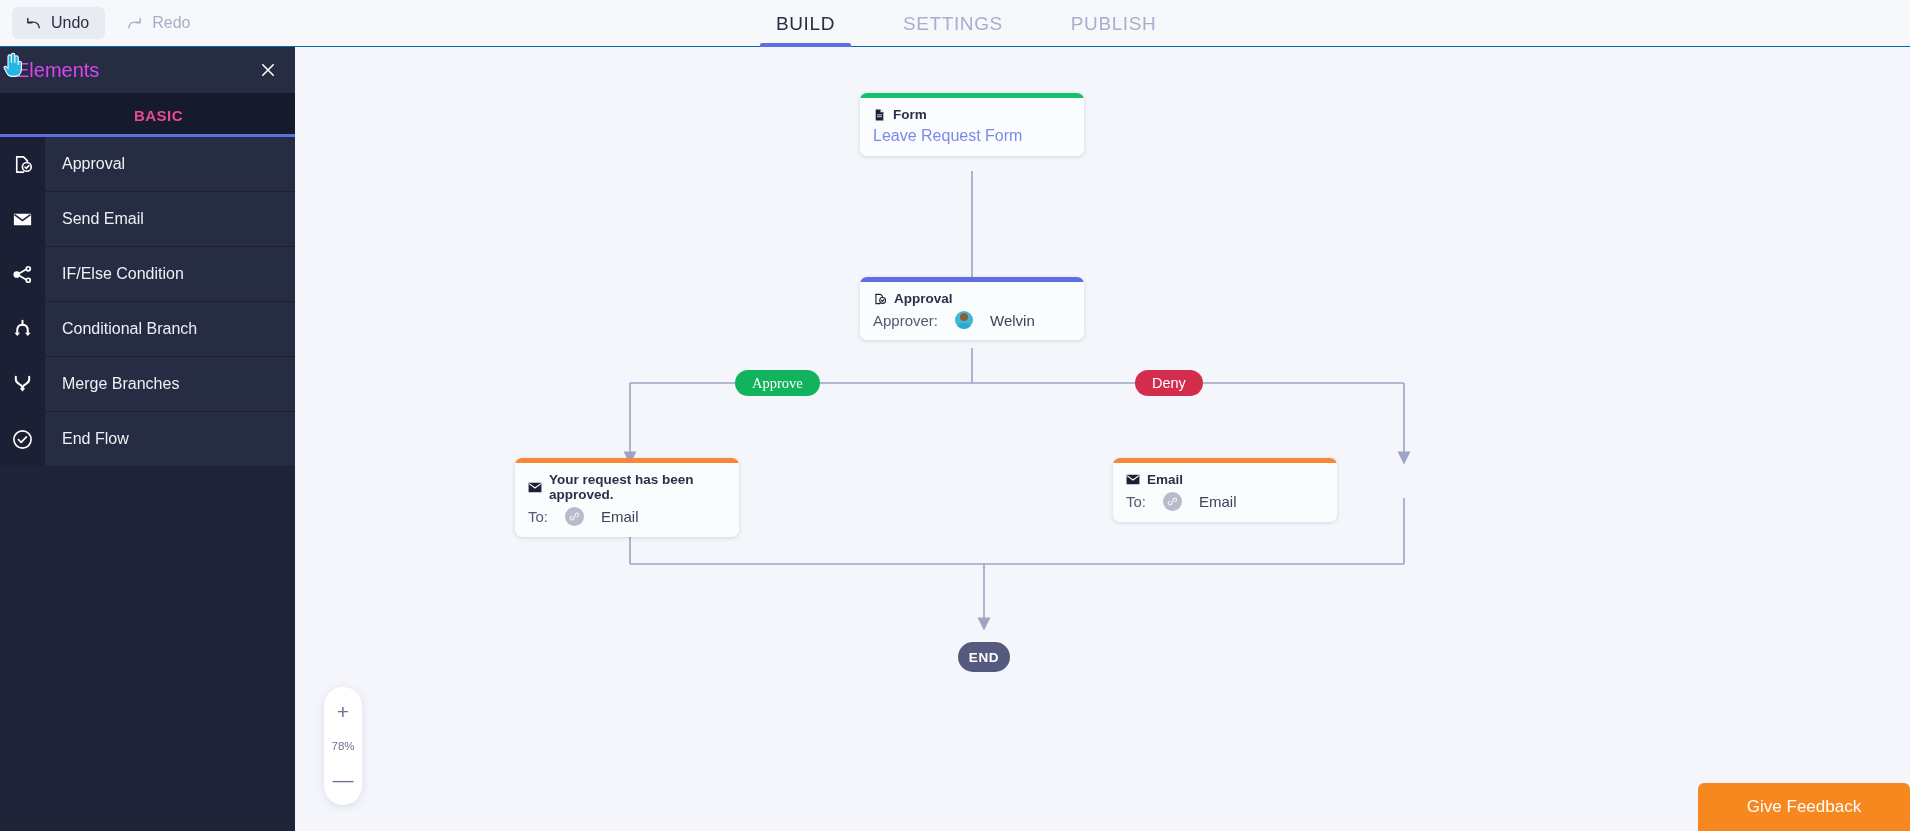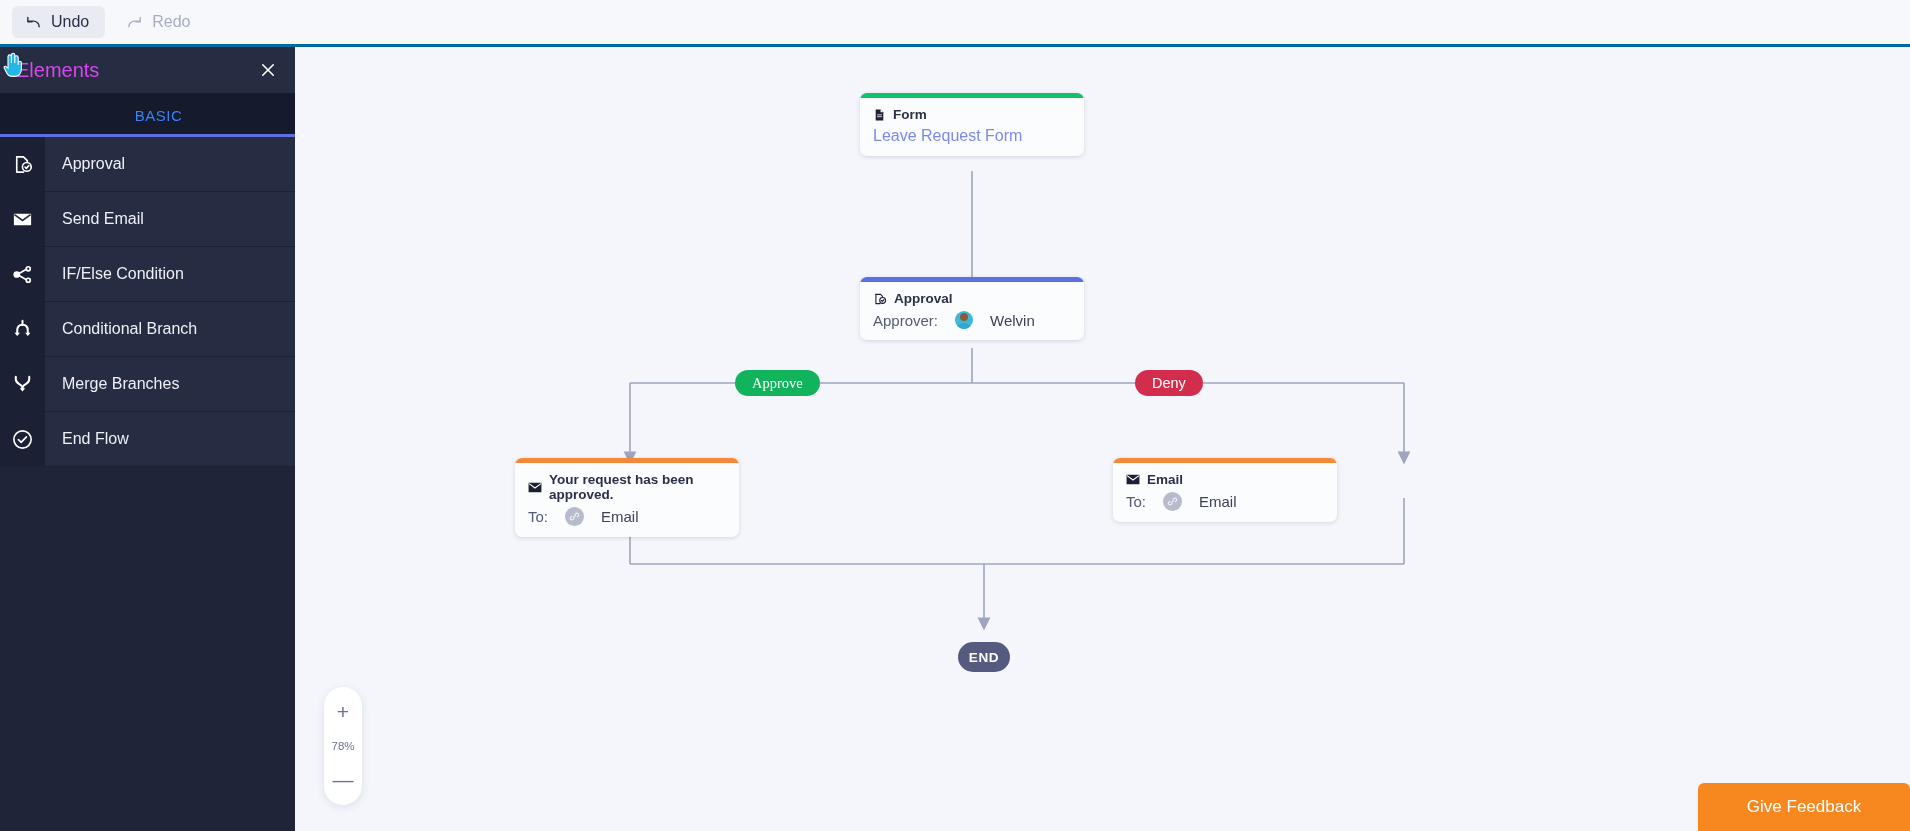--- a/index.html
+++ b/index.html
@@ -8,21 +8,21 @@
     overflow: hidden;
     font-family: "Liberation Sans", sans-serif;
     background: #f4f6fb;
   }
 
   
   .topbar {
     position: absolute; top: 0; left: 0;
     width: 1910px; height: 47px;
     background: #f7f8fc;
-    border-bottom: 3px solid #0369a1;
+    border-bottom: 1px solid #0369a1;
     display: flex; align-items: center;
   }
   .history-group { display: flex; align-items: center; margin-left: 12px; gap: 8px; }
   .hist-btn {
     display: flex; align-items: center; gap: 9px;
     padding: 7px 16px 7px 13px;
     border-radius: 6px;
     font-size: 16px;
     color: #2b2e46;
     cursor: pointer;
@@ -66,21 +66,21 @@
   .panel-title { color: #d946ef; font-size: 20px; }
   .panel-close { color: #ffffff; cursor: pointer; line-height: 0; }
 
   .panel-tabrow {
     height: 44px;
     background: #151a2d;
     display: flex; align-items: center; justify-content: center;
     position: relative;
   }
   .panel-tabrow .ptab {
-    color: #3b82f6; font-size: 15px; font-weight: normal; letter-spacing: 0.5px;
+    color: #ec4899; font-size: 15px; font-weight: bold; letter-spacing: 0.5px;
     cursor: pointer;
     margin-left: 22px;
   }
   .panel-tabrow::after {
     content: ""; position: absolute; left: 0; right: 0; bottom: 0;
     height: 3px; background: #5c70e4;
   }
 
   .elem-list { display: flex; flex-direction: column; }
   .elem-item {
@@ -223,20 +223,25 @@
       <span>
         <svg width="17" height="17" viewBox="0 0 24 24" fill="none" stroke="#a9adc4" stroke-width="2" stroke-linecap="round" stroke-linejoin="round">
           <path d="M20 5v6h-6"></path>
             <path d="M4 18a8 8 0 0 1 8-8h7.5"></path>
         </svg>
       </span>
       <span>Redo</span>
     </div>
   </div>
 
+  <div class="tabs">
+    <div class="tab active">BUILD</div>
+    <div class="tab">SETTINGS</div>
+    <div class="tab">PUBLISH</div>
+  </div>
 </div>
 
 <div class="panel">
   <div class="panel-head">
     <span class="panel-title">Elements</span>
     <span class="panel-close">
       <svg width="18" height="18" viewBox="0 0 24 24" fill="none" stroke="#ffffff" stroke-width="2.1" stroke-linecap="round">
         <path d="M5 5l14 14M19 5L5 19"></path>
       </svg>
     </span>

